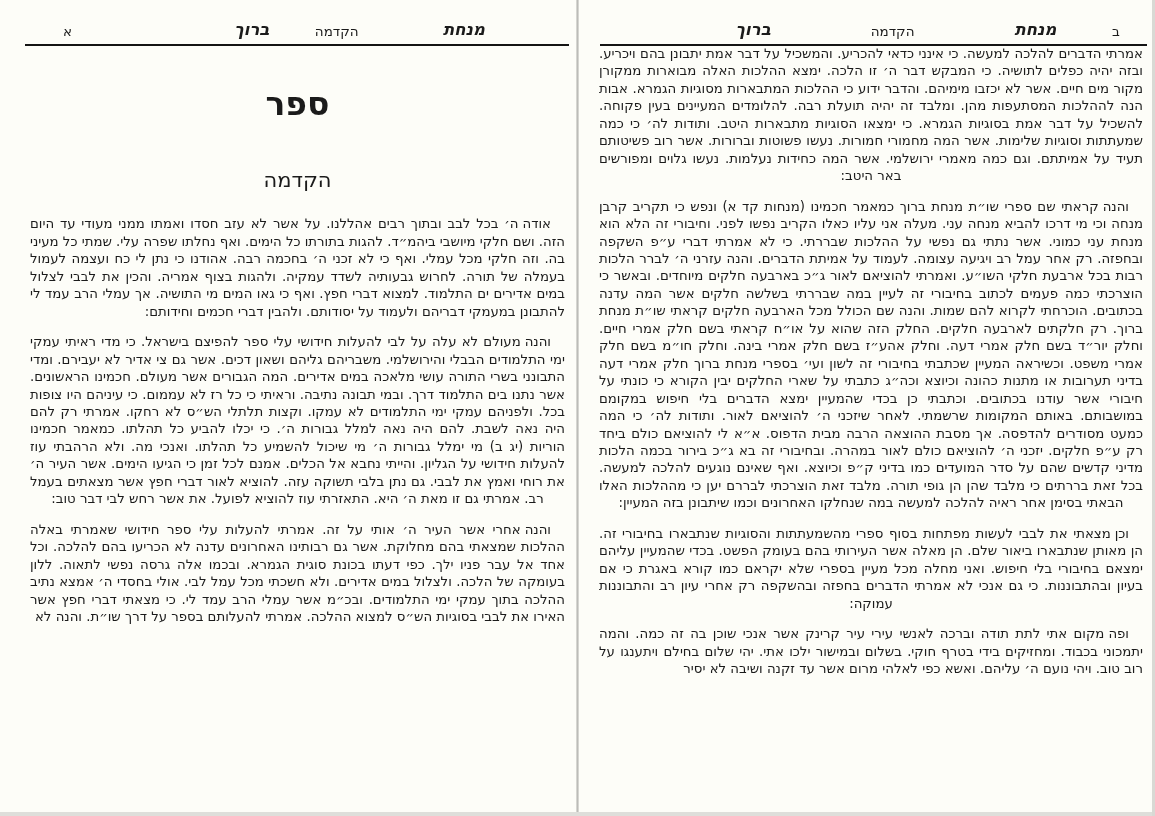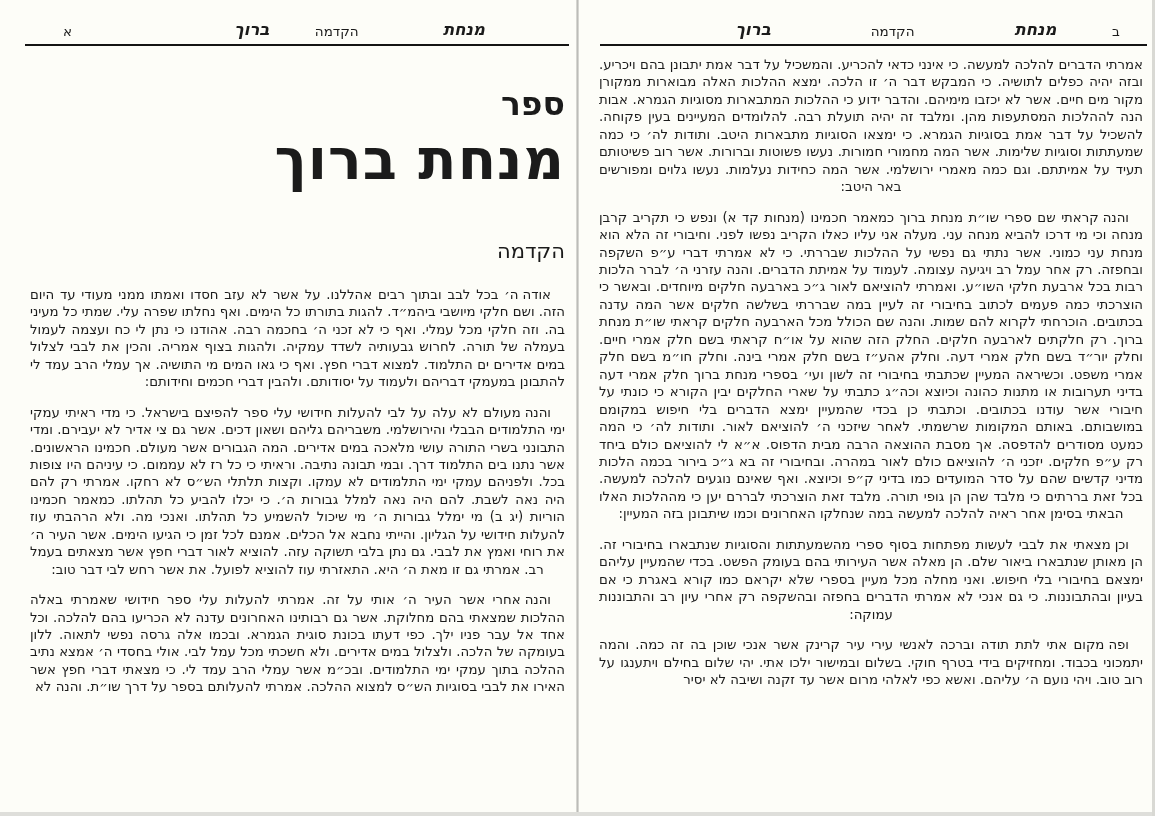--- a/index.html
+++ b/index.html
@@ -45,22 +45,22 @@
   .head-title { font-weight: bold; font-size: 16.5px !important; font-style: italic; }
   .head-section { font-size: 13.5px; }
   .head-pagenum { font-size: 12.5px; }
   
   .page-body {
     position: absolute; direction: rtl;
     font-size: 13.3px; line-height: 17.45px;
     text-align: justify;
   }
   .page-left  .page-body { top: 50px; left: 30px; right: 11px; }
-  .page-right .page-body { top: 56px; left: 20px; right: 12px; }
-  .title-block { direction: rtl; }
+  .page-right .page-body { top: 45px; left: 20px; right: 12px; }
+  .title-block { text-align: center; direction: rtl; }
   .series-word {
     font-size: 33px; font-weight: bold;
     margin-top: 36px; line-height: 1.1;
   }
   .main-title {
     font-size: 56px; font-weight: bold;
     margin-top: 6px; line-height: 1.15; letter-spacing: 1px;
   }
   .section-heading {
     font-size: 21px; margin-top: 46px; line-height: 1.2;
@@ -81,21 +81,20 @@
     <div class="page-header">
       <span class="head-pagenum" style="left:7.8%">א</span>
       <span class="head-title" style="left:41.7%">ברוך</span>
       <span class="head-section" style="left:57.3%">הקדמה</span>
       <span class="head-title" style="left:80.7%">מנחת</span>
     </div>
 
     <div class="page-body">
       <div class="title-block">
         <div class="series-word">ספר</div>
-        <div class="main-title">מנחת ברוך</div>
         <div class="section-heading">הקדמה</div>
         <div class="title-gap"></div>
       </div>
 
       <p class="para"><span class="lead">אודה</span><span>ה׳ בכל לבב ובתוך רבים אהללנו. על אשר לא עזב חסדו ואמתו ממני מעודי עד היום הזה. ושם חלקי מיושבי ביהמ״ד. להגות בתורתו כל הימים. ואף נחלתו שפרה עלי. שמתי כל מעיני בה. וזה חלקי מכל עמלי. ואף כי לא זכני ה׳ בחכמה רבה. אהודנו כי נתן לי כח ועצמה לעמול בעמלה של תורה. לחרוש גבעותיה לשדד עמקיה. ולהגות בצוף אמריה. והכין את לבבי לצלול במים אדירים ים התלמוד. למצוא דברי חפץ. ואף כי גאו המים מי התושיה. אך עמלי הרב עמד לי להתבונן במעמקי דבריהם ולעמוד על יסודותם. ולהבין דברי חכמים וחידותם:</span></p>
 
       <p class="para center-last"><span class="lead">והנה</span><span>מעולם לא עלה על לבי להעלות חידושי עלי ספר להפיצם בישראל. כי מדי ראיתי עמקי ימי התלמודים הבבלי והירושלמי. משבריהם גליהם ושאון דכים. אשר גם צי אדיר לא יעבירם. ומדי התבונני בשרי התורה עושי מלאכה במים אדירים. המה הגבורים אשר מעולם. חכמינו הראשונים. אשר נתנו בים התלמוד דרך. ובמי תבונה נתיבה. וראיתי כי כל רז לא עממום. כי עיניהם היו צופות בכל. ולפניהם עמקי ימי התלמודים לא עמקו. וקצות תלתלי הש״ס לא רחקו. אמרתי רק להם היה נאה לשבת. להם היה נאה למלל גבורות ה׳. כי יכלו להביע כל תהלתו. כמאמר חכמינו הוריות (יג ב) מי ימלל גבורות ה׳ מי שיכול להשמיע כל תהלתו. ואנכי מה. ולא הרהבתי עוז להעלות חידושי על הגליון. והייתי נחבא אל הכלים. אמנם לכל זמן כי הגיעו הימים. אשר העיר ה׳ את רוחי ואמץ את לבבי. גם נתן בלבי תשוקה עזה. להוציא לאור דברי חפץ אשר מצאתים בעמל רב. אמרתי גם זו מאת ה׳ היא. התאזרתי עוז להוציא לפועל. את אשר רחש לבי דבר טוב:</span></p>
 
       <p class="para"><span class="lead">והנה</span><span>אחרי אשר העיר ה׳ אותי על זה. אמרתי להעלות עלי ספר חידושי שאמרתי באלה ההלכות שמצאתי בהם מחלוקת. אשר גם רבותינו האחרונים עדנה לא הכריעו בהם להלכה. וכל אחד אל עבר פניו ילך. כפי דעתו בכונת סוגית הגמרא. ובכמו אלה גרסה נפשי לתאוה. ללון בעומקה של הלכה. ולצלול במים אדירים. ולא חשכתי מכל עמל לבי. אולי בחסדי ה׳ אמצא נתיב ההלכה בתוך עמקי ימי התלמודים. ובכ״מ אשר עמלי הרב עמד לי. כי מצאתי דברי חפץ אשר האירו את לבבי בסוגיות הש״ס למצוא ההלכה. אמרתי להעלותם בספר על דרך שו״ת. והנה לא</span></p>
     </div>

